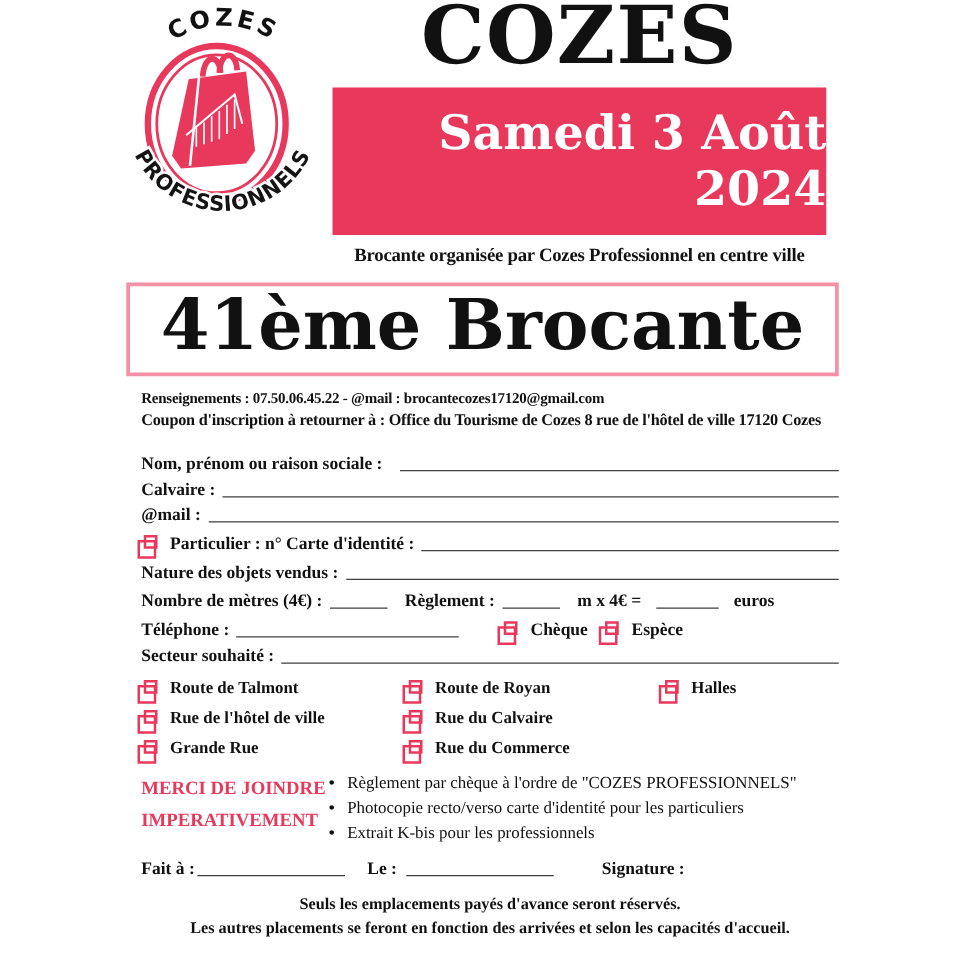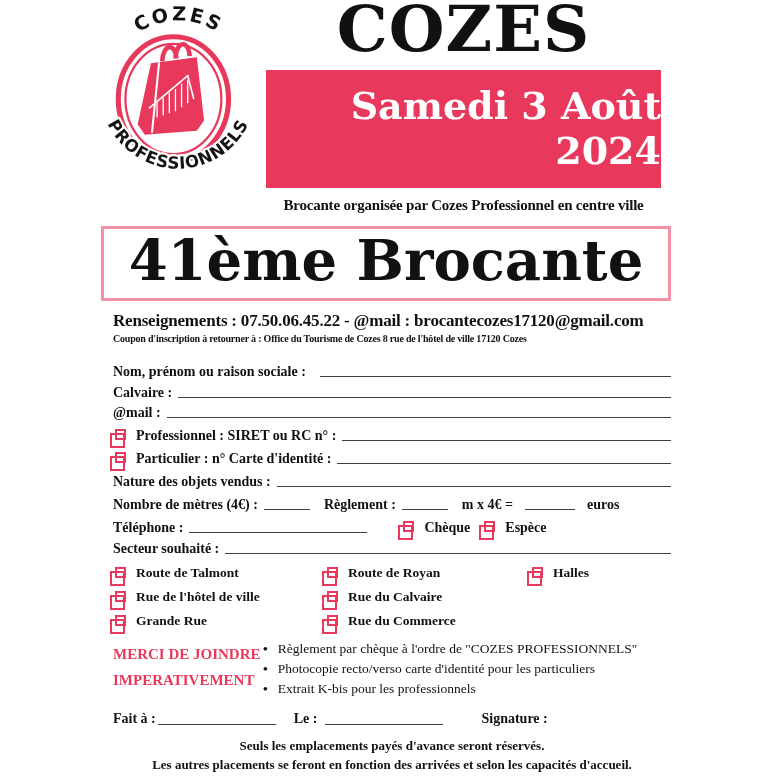--- a/index.html
+++ b/index.html
@@ -19,26 +19,26 @@
   .header-right{flex:1;display:flex;flex-direction:column;align-items:center;padding:0 118px 0 14px;}
   .city-title{font-family:"DejaVu Serif",serif;font-size:64px;line-height:0.98;letter-spacing:1px;margin-top:-6px;font-weight:700;}
   .date-banner{align-self:stretch;background:var(--pink);color:#fff;text-align:right;
     font-family:"DejaVu Serif",serif;font-size:38px;font-weight:700;margin-top:9px;padding:13px 0 15px;}
   .subtitle{font-size:15px;margin-top:9px;letter-spacing:-0.2px;white-space:nowrap;}
 
   
   .event-box{margin:12px 108px 0 101px;border:3px solid var(--pink-light);text-align:center;padding:2px 0 8px;}
   .event-title{font-family:"DejaVu Serif",serif;font-size:56px;line-height:1.05;font-weight:700;}
 
-  .contact{margin:10px 0 0 113px;font-size:17px;letter-spacing:-0.2px;white-space:nowrap;}
-  .return{margin:2px 0 0 113px;font-size:10px;letter-spacing:-0.2px;white-space:nowrap;font-family:Liberation Serif, serif;}
+  .contact{margin:10px 0 0 113px;font-size:12px;letter-spacing:-0.2px;white-space:nowrap;}
+  .return{margin:2px 0 0 113px;font-size:13px;letter-spacing:-0.2px;white-space:nowrap;font-family:Liberation Serif, serif;}
 
   
   .form{margin:20px 108px 0 113px;font-size:14px;}
-  .row{display:flex;align-items:center;margin-bottom:4px;}
+  .row{display:flex;align-items:flex-start;margin-bottom:4px;}
   .row .lbl{white-space:nowrap;}
   .line{flex:1;border-bottom:1px solid var(--line);height:13px;margin:0 0 2px 6px;}
   .line.fixed{flex:none;}
   .gap{width:14px;flex:none;}
 
   .cb{position:relative;display:inline-block;width:11px;height:11px;border:2.5px solid var(--pink);
       flex:none;margin:0 10px 2px 2px;background:#fff;}
   .cb::before{content:"";position:absolute;left:-7px;top:2px;width:11px;height:11px;border:2.5px solid var(--pink);}
 
   .r-name{margin-bottom:5px;}
@@ -118,25 +118,20 @@
     <div class="row">
       <span class="lbl">Calvaire :</span>
       <span class="line"></span>
     </div>
 
     <div class="row">
       <span class="lbl">@mail :</span>
       <span class="line"></span>
     </div>
 
-    <div class="row r-cbrow">
-      <span class="cb"></span>
-      <span class="lbl">Professionnel : SIRET ou RC n° :</span>
-      <span class="line"></span>
-    </div>
 
     <div class="row r-cbrow">
       <span class="cb"></span>
       <span class="lbl">Particulier : n° Carte d'identité :</span>
       <span class="line"></span>
     </div>
 
     <div class="row" style="margin-top:6px;">
       <span class="lbl">Nature des objets vendus :</span>
       <span class="line"></span>

